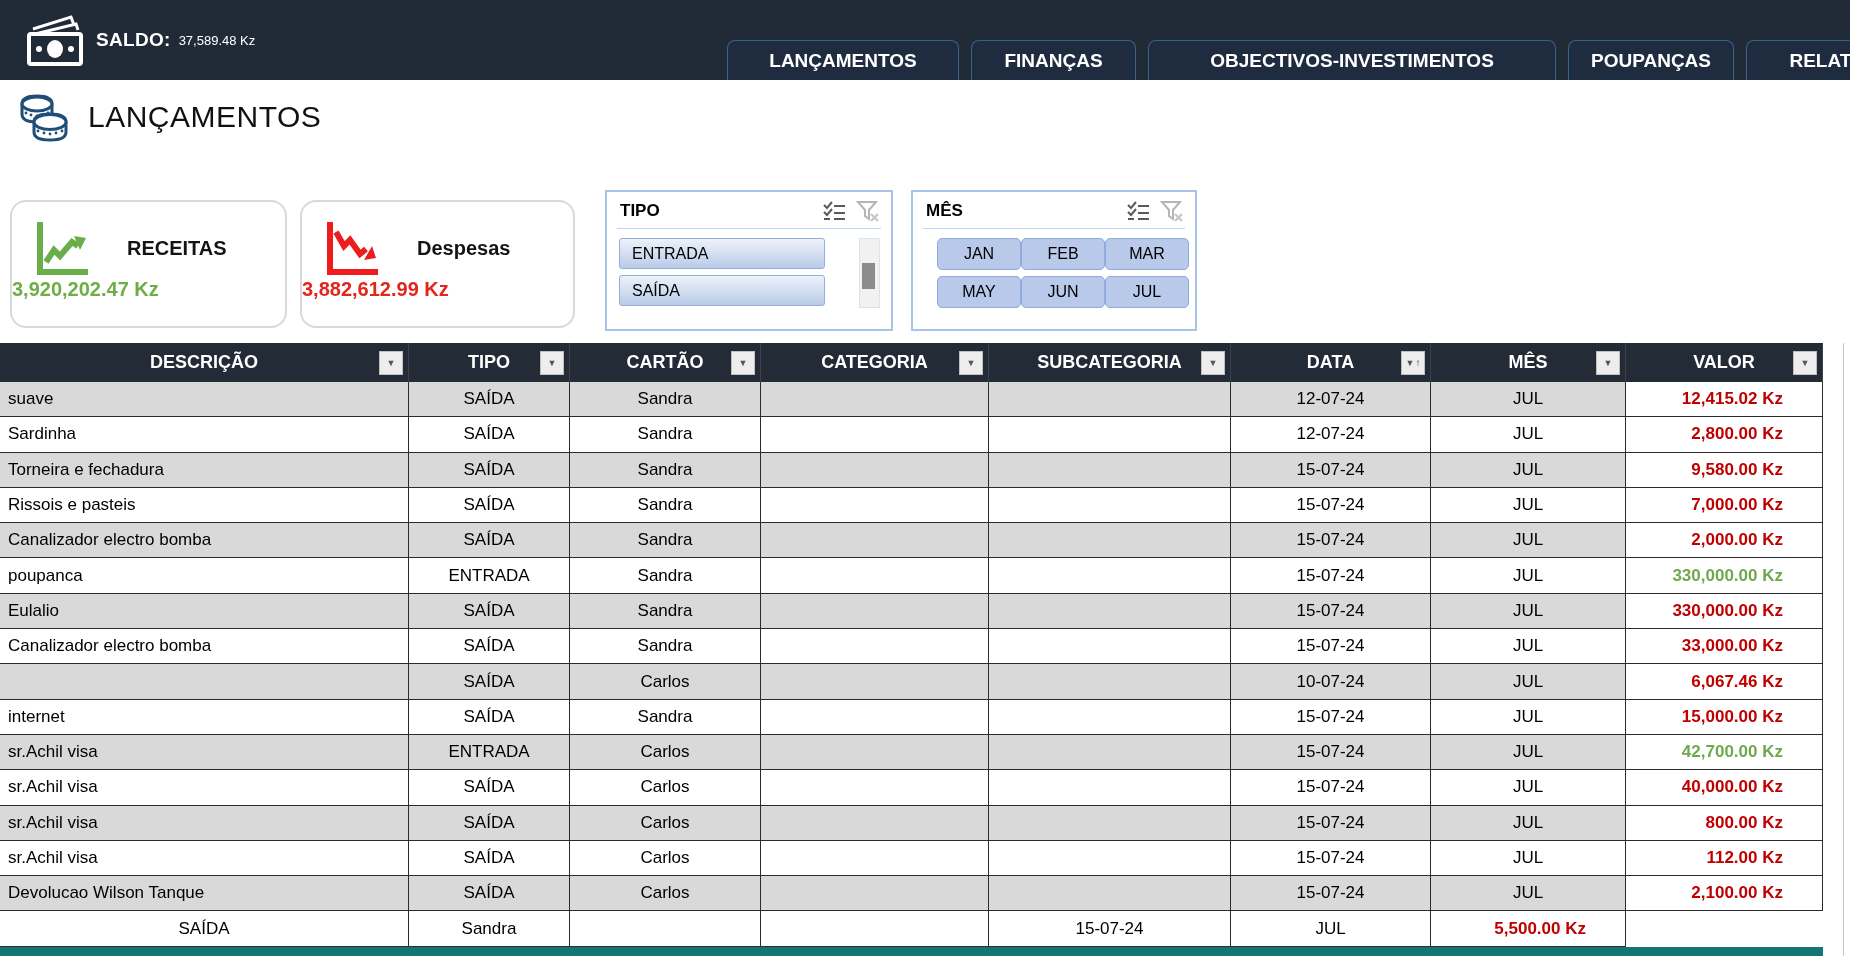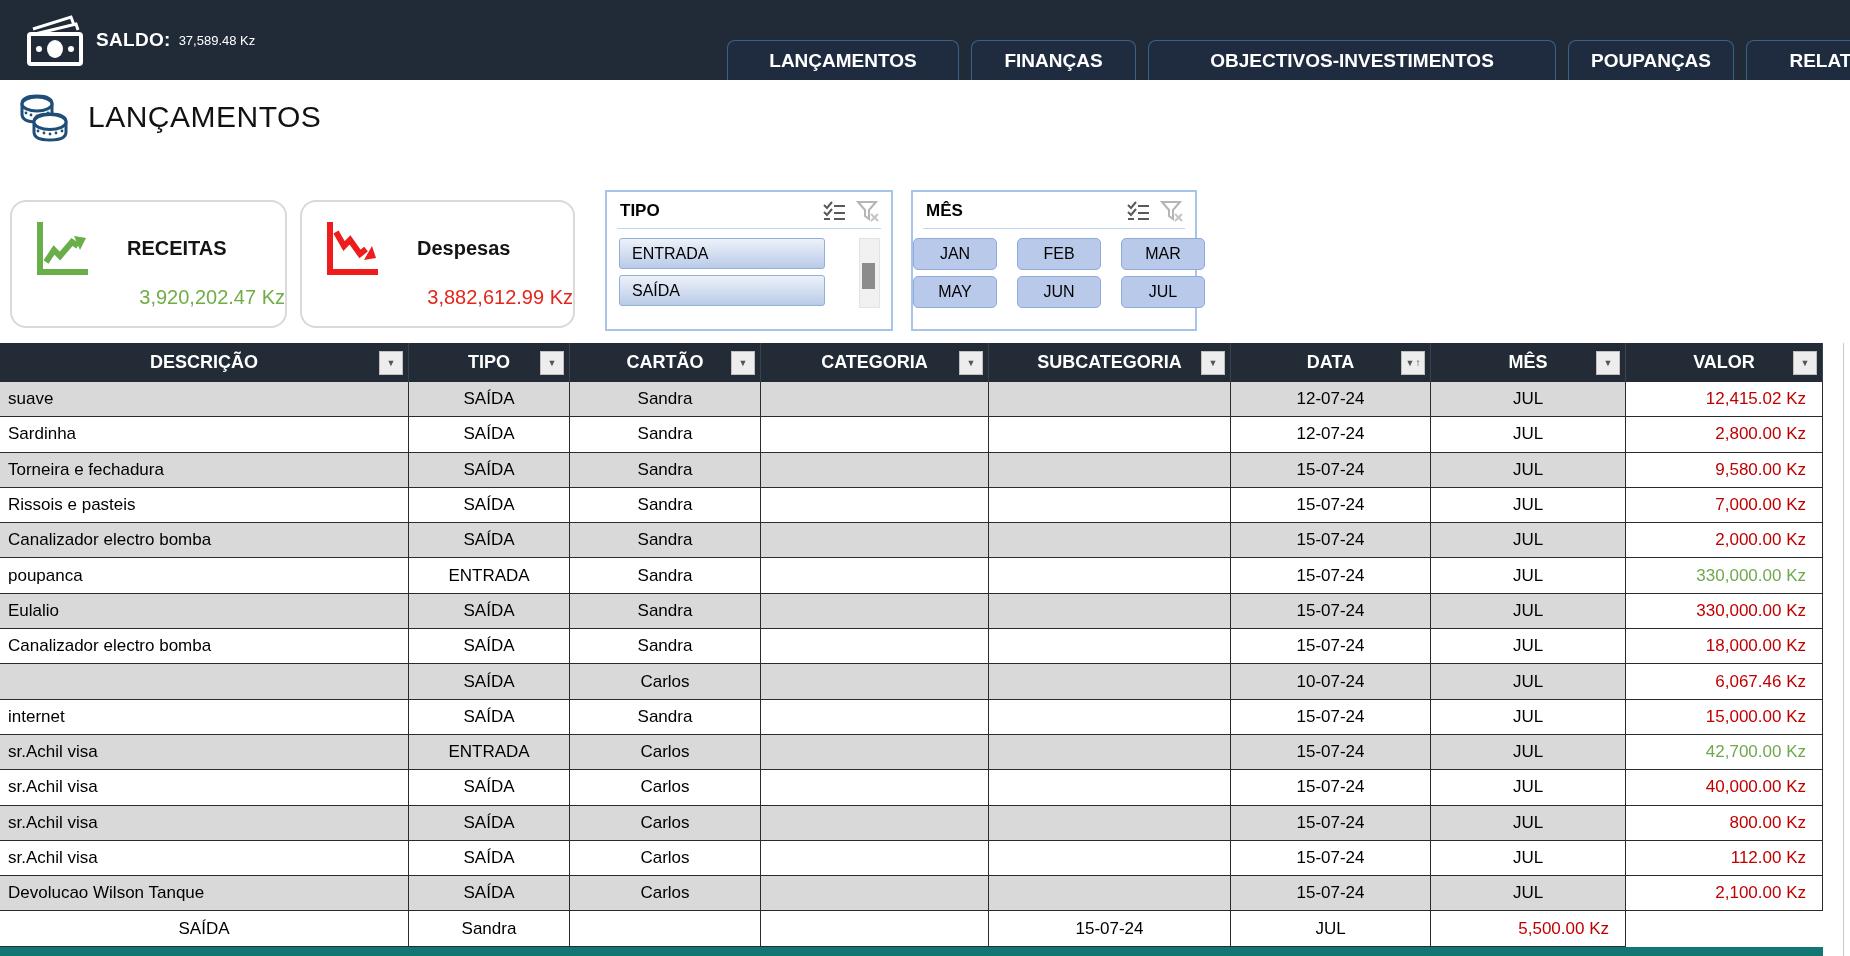--- a/index.html
+++ b/index.html
@@ -22,61 +22,61 @@
   .title-row{position:absolute;top:90px;left:16px;display:flex;align-items:center;gap:16px;}
   .page-title{margin:0;font-size:30px;font-weight:400;color:#111;letter-spacing:.5px;}
 
   
   .card{position:absolute;top:200px;height:128px;box-sizing:border-box;background:#fff;
         border:2px solid #D9D9D9;border-radius:16px;}
   .card.receitas{left:10px;width:277px;}
   .card.despesas{left:300px;width:275px;}
   .card-row{display:flex;align-items:center;gap:35px;margin:16px 0 0 22px;}
   .card-label{font-size:20px;font-weight:bold;color:#141414;}
-  .card-value{text-align:right;font-size:20px;margin-top:8px;}
+  .card-value{text-align:left;font-size:20px;font-weight:bold;}
   .receitas .card-value{color:#70AD47;}
   .despesas .card-value{color:#E3261B;}
 
   
   .slicer{position:absolute;top:190px;height:141px;box-sizing:border-box;background:#fff;
           border:2px solid #A9C4E9;}
   .slicer.tipo{left:605px;width:288px;}
   .slicer.mes{left:911px;width:286px;}
   .slicer-head{display:flex;align-items:center;padding:7px 10px 3px 13px;}
   .slicer-title{font-weight:bold;font-size:17px;flex:1;}
   .slicer-iconbtn{width:26px;height:24px;display:flex;align-items:center;justify-content:center;cursor:pointer;margin-left:8px;}
   .slicer-divider{height:1px;background:#BDD7EE;margin:2px 10px 0 10px;}
   .tipo-list{position:relative;padding:9px 0 0 12px;}
   .tipo-btn{box-sizing:border-box;width:206px;height:31px;margin-bottom:6px;border:1px solid #94AFD7;border-radius:3px;
             background:linear-gradient(#EDF2FA,#B9CBE8);font-size:16px;display:flex;align-items:center;
             padding-left:12px;cursor:pointer;}
   .tipo-scrollbar{position:absolute;right:11px;top:9px;width:19px;height:68px;background:#F1F1F1;border:1px solid #E2E2E2;}
   .tipo-thumb{position:absolute;left:2px;top:24px;width:13px;height:26px;background:#8C8C8C;cursor:pointer;}
-  .mes-grid{display:grid;grid-template-columns:repeat(3,84px);gap:6px 20px;padding:9px 0 0 0;}
+  .mes-grid{display:grid;grid-template-columns:repeat(3,84px);gap:6px 0;padding:9px 0 0 24px;}
   .mes-btn{box-sizing:border-box;height:32px;background:#B9C9E9;border:1px solid #8FAADC;border-radius:5px;
            font-size:16px;display:flex;align-items:center;justify-content:center;cursor:pointer;}
 
   
   .grid-cols{display:grid;grid-template-columns:409px 161px 191px 228px 242px 200px 195px 197px;}
   .table{position:absolute;top:343px;left:0;width:1823px;}
   .thead{background:#232C36;height:39px;}
   .th{position:relative;color:#fff;font-weight:bold;font-size:18px;display:flex;align-items:center;
       justify-content:center;border-right:1px solid #39424E;text-align:right;}
   .filter-btn{position:absolute;right:5px;top:50%;transform:translateY(-50%);width:22px;height:22px;
       background:#EDEDED;border:1px solid #BFBFBF;display:flex;align-items:center;justify-content:center;
       font-size:9px;color:#555;cursor:pointer;gap:1px;}
   .filter-btn .sarrow{font-size:10px;color:#333;}
   .tr{height:35.3px;}
   .td{box-sizing:border-box;display:flex;align-items:center;font-size:17px;color:#000;
       border-right:1px solid #2B2B2B;border-bottom:1px solid #2B2B2B;cursor:cell;}
   .tr:nth-child(odd) .td{background:#D9D9D9;}
   .tr:nth-child(even) .td{background:#FFFFFF;}
   .td.c-desc{padding-left:8px;}
   .td.center{justify-content:center;}
-  .td.c-valor{background:#FFFFFF !important;justify-content:flex-end;padding-right:16px;font-weight:normal;}
+  .td.c-valor{background:#FFFFFF !important;justify-content:flex-end;padding-right:39px;font-weight:bold;}
   .val-red{color:#C00000;}
   .val-green{color:#6FA84F;}
 
   .bottom-bar{position:absolute;left:0;top:947px;width:1823px;height:9px;background:#127672;}
   .right-rail{position:absolute;left:1823px;top:343px;width:27px;height:613px;background:#FFFFFF;}
   .right-rail-line{position:absolute;left:20px;top:0;width:1px;height:613px;background:#C9C9C9;}
 
   svg{display:block;}
 </style>
 </head>
@@ -355,21 +355,21 @@
           <div class="td c-valor val-red">330,000.00 Kz</div>
         </div>
         <div class="tr grid-cols">
           <div class="td c-desc">Canalizador electro bomba</div>
           <div class="td center">SAÍDA</div>
           <div class="td center">Sandra</div>
           <div class="td center"></div>
           <div class="td center"></div>
           <div class="td center">15-07-24</div>
           <div class="td center">JUL</div>
-          <div class="td c-valor val-red">18,000.00 Kz</div>
+          <div class="td c-valor val-red">33,000.00 Kz</div>
         </div>
         <div class="tr grid-cols">
           <div class="td c-desc"></div>
           <div class="td center">SAÍDA</div>
           <div class="td center">Carlos</div>
           <div class="td center"></div>
           <div class="td center"></div>
           <div class="td center">10-07-24</div>
           <div class="td center">JUL</div>
           <div class="td c-valor val-red">6,067.46 Kz</div>

